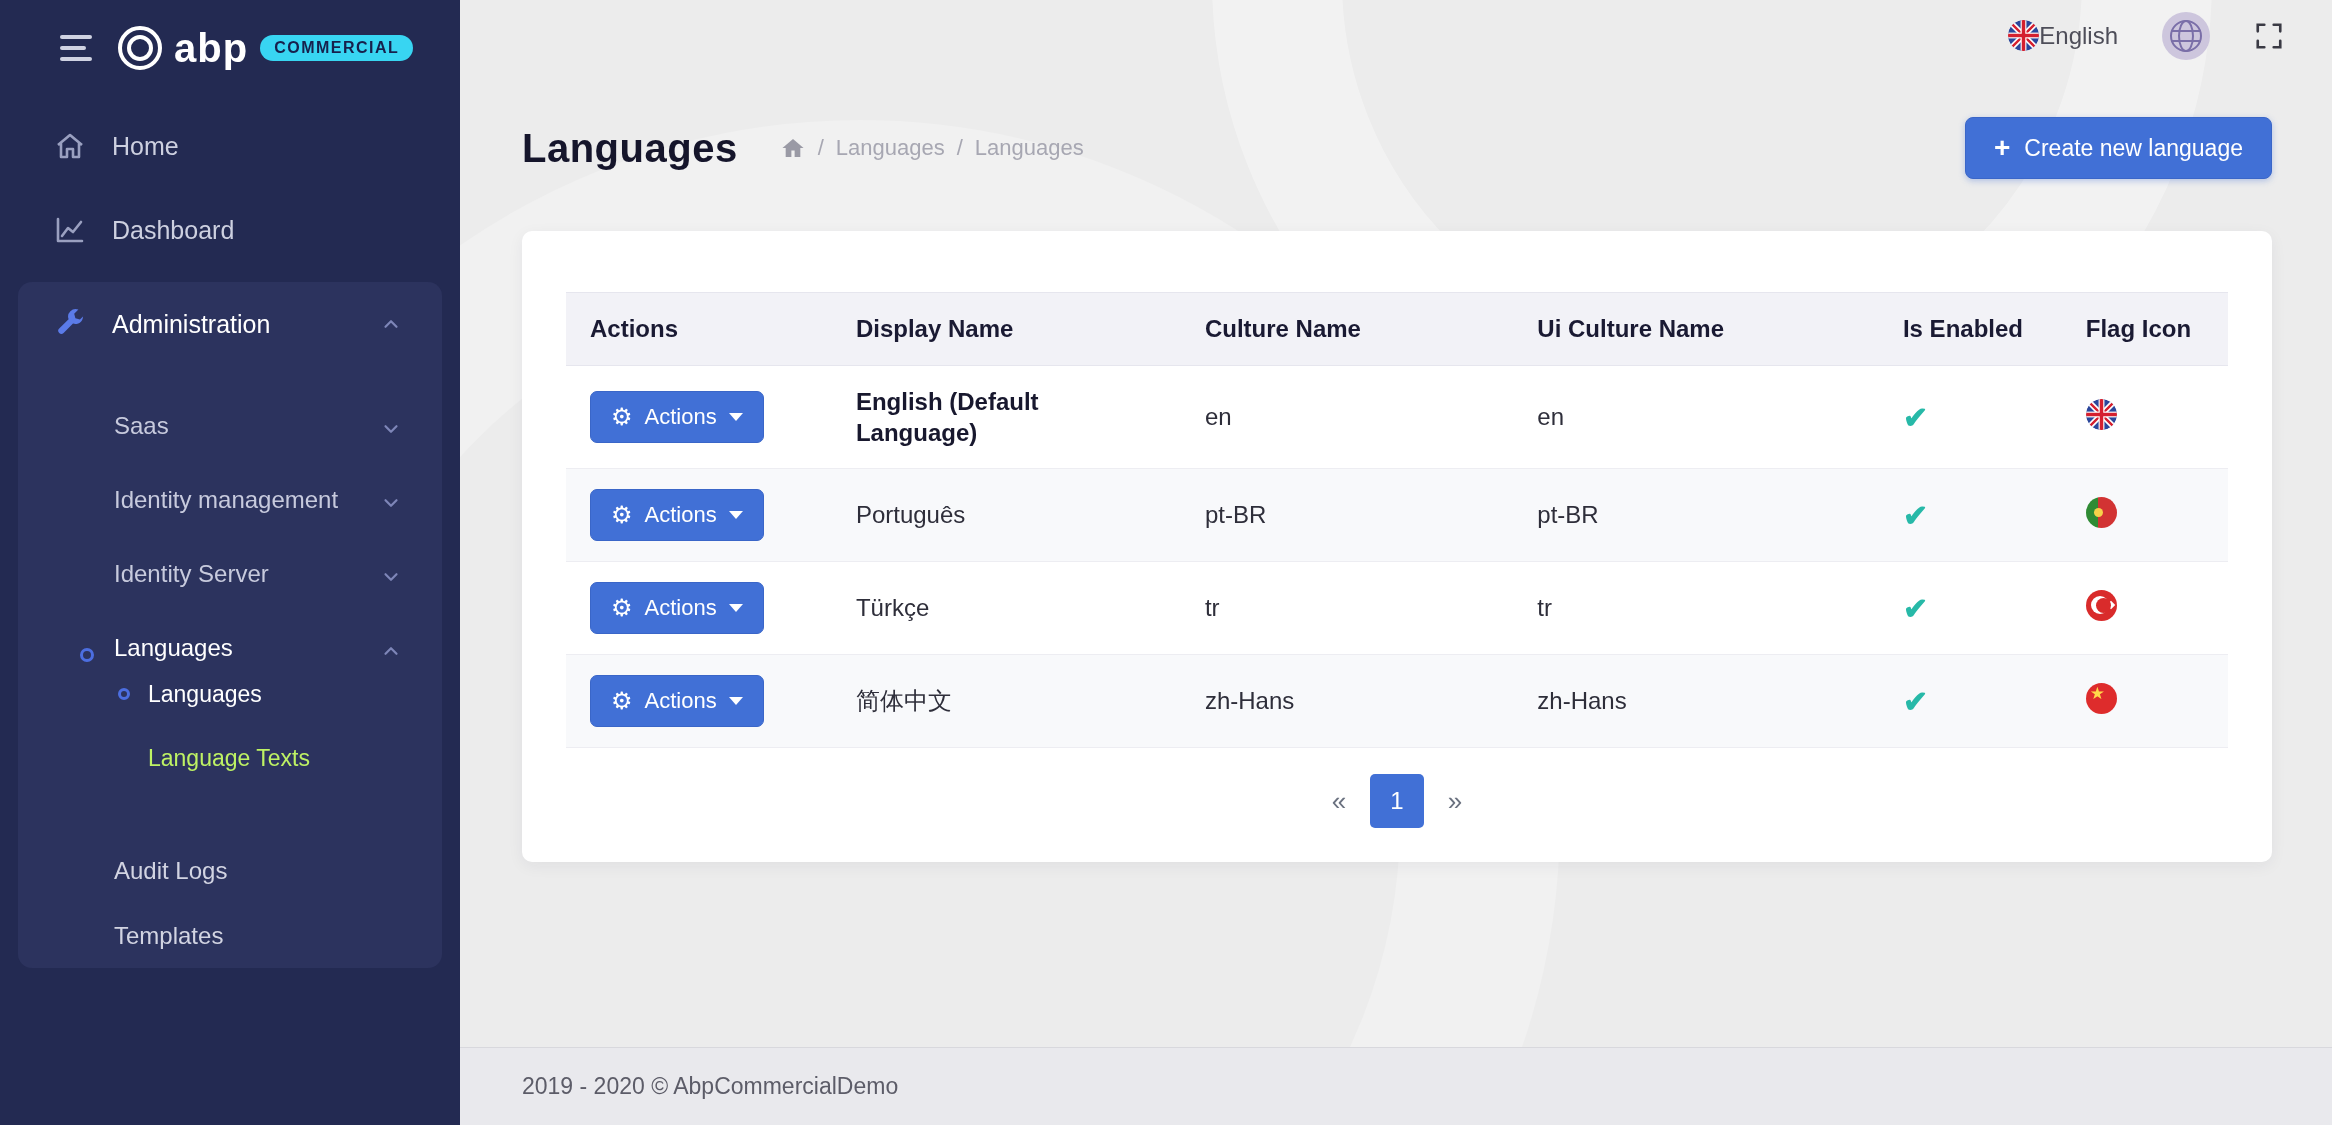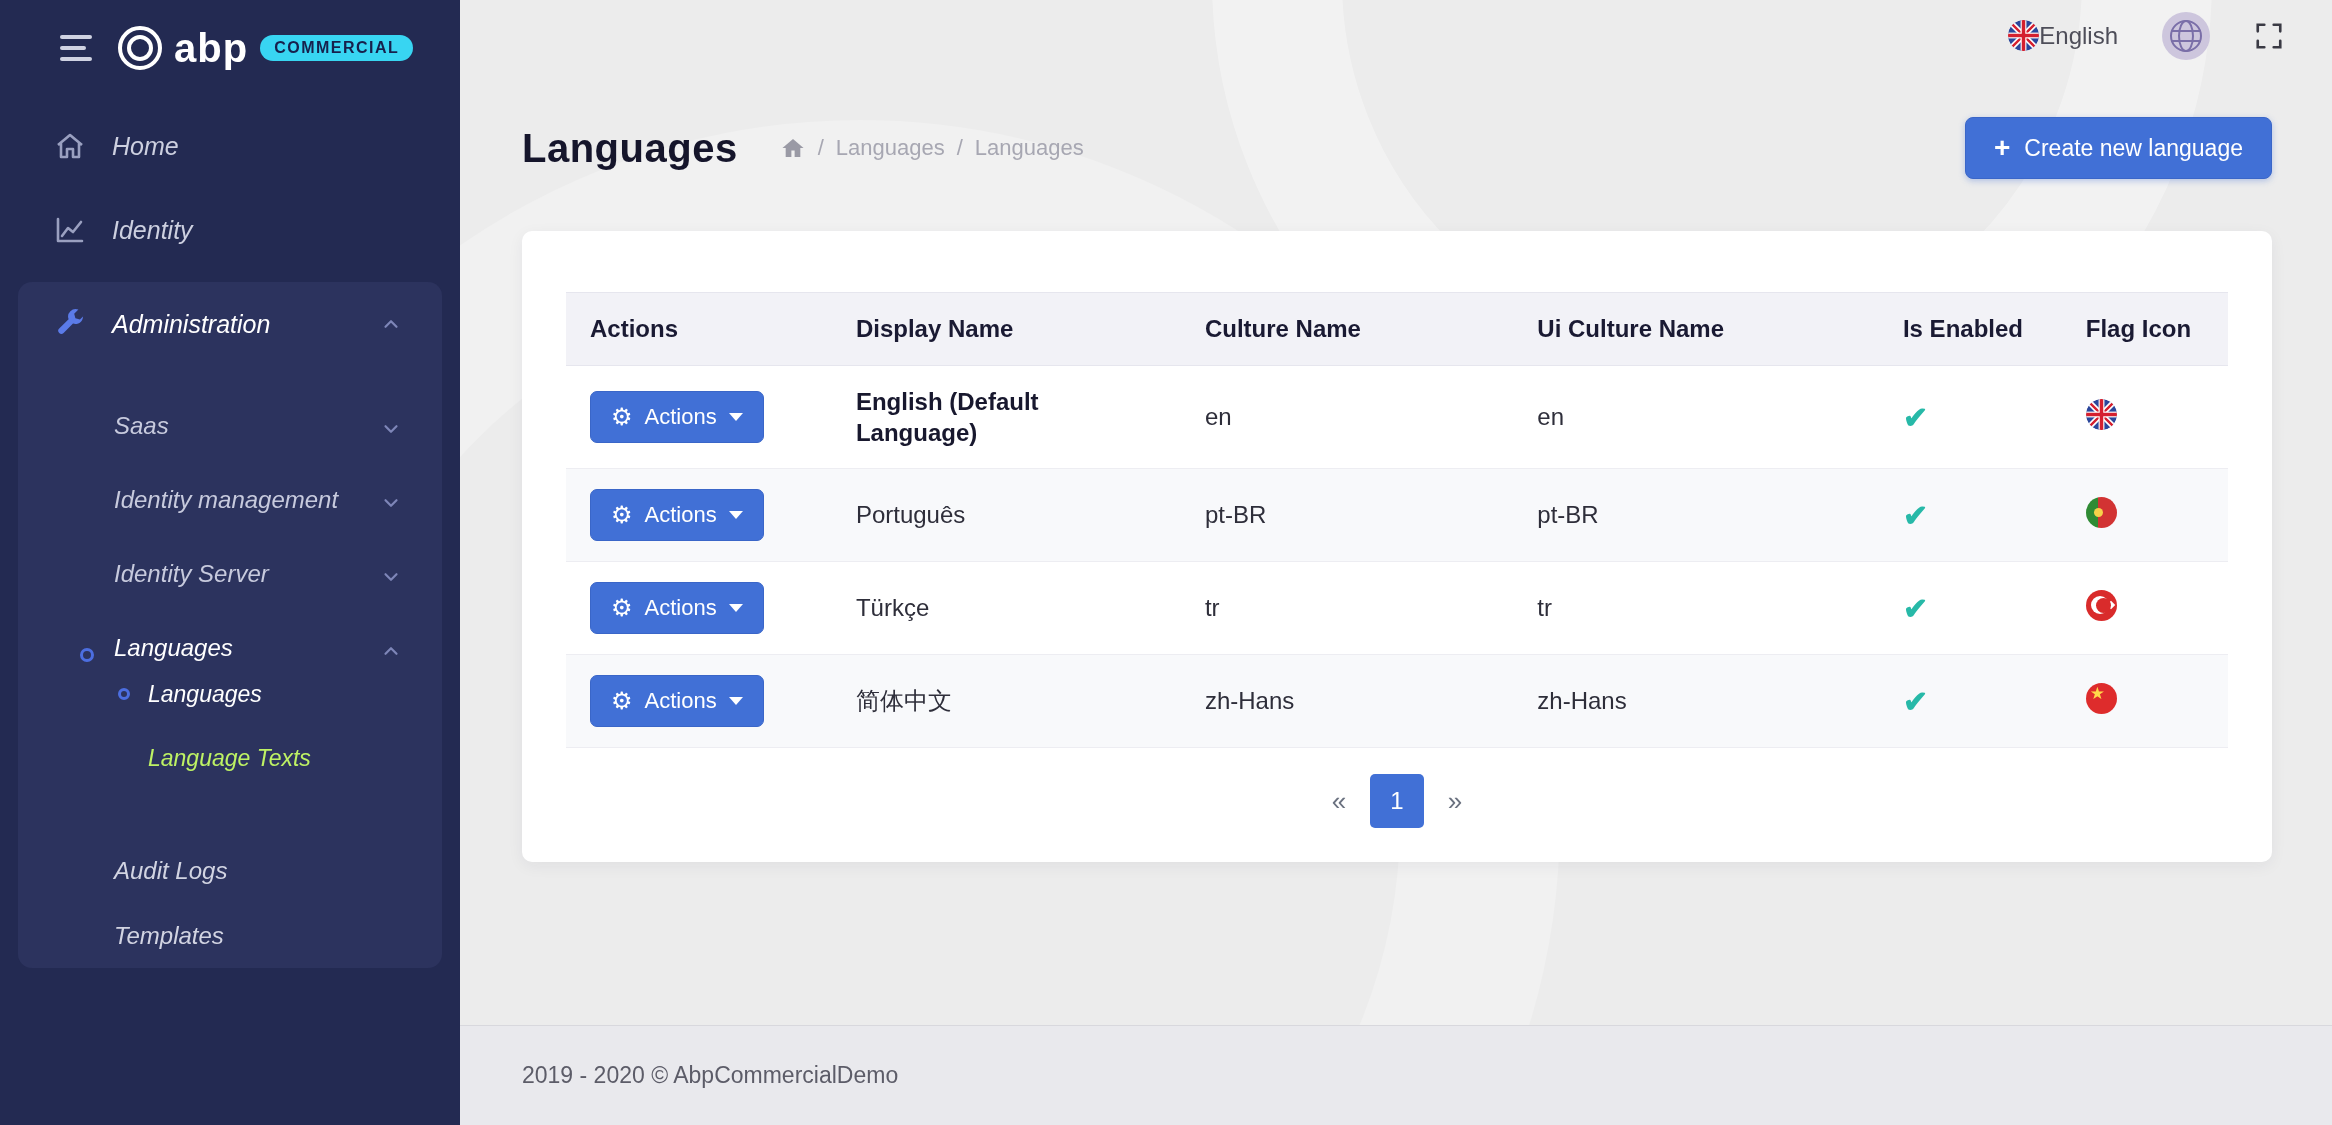--- a/index.html
+++ b/index.html
@@ -22,21 +22,21 @@
   .hamburger span { display:block; height:4px; border-radius:2px; background:#cfd2e2; }
   .hamburger span:nth-child(2){ width:80%; }
   .logo { display:flex; align-items:center; gap:12px; cursor:pointer; }
   .logo-mark { width:44px; height:44px; border:4px solid #ffffff; border-radius:50%;
     display:flex; align-items:center; justify-content:center; }
   .logo-mark::after { content:""; width:18px; height:18px; border:4px solid #ffffff; border-radius:50%; }
   .logo-text { color:#fff; font-size:40px; font-weight:bold; letter-spacing:1px; }
   .logo-badge { background:#38d5f2; color:#17204c; font-size:16px; font-weight:bold;
     letter-spacing:1.5px; padding:4px 14px; border-radius:999px; }
 
-  .nav { padding-top:8px;font-style:italic; }
+  .nav { padding-top:8px; }
   .item { height:84px; display:flex; align-items:center; padding:0 40px 0 54px; gap:26px;
     font-size:25px; color:#cdd0e0; cursor:pointer; }
   .item .mi { width:32px; height:32px; flex:none; color:#9aa0c0; }
   .admin-panel { margin:10px 18px 0; background:#2c335e; border-radius:14px; padding:0 0 18px; }
   .admin-head { color:#ffffff; padding-left:36px; }
   .admin-head .mi { color:#5b7be8; }
   .chev { margin-left:auto; width:22px; height:22px; color:#7e86b8; flex:none; }
   .sub { height:74px; display:flex; align-items:flex-end; padding:0 40px 0 96px; gap:20px;
     font-size:24px; color:#c7cadd; cursor:pointer; }
   .sub.lang-group { padding-left:62px; color:#ffffff; }
@@ -104,21 +104,21 @@
   .flag-tr .star { position:absolute; left:22px; top:12px; width:6px; height:6px; background:#fff;
     transform:rotate(45deg); }
   .flag-cn { background:#de2c2c; }
   .flag-cn::before { content:"★"; position:absolute; left:4px; top:0px; color:#ffd94a; font-size:17px; }
 
   .pagination { display:flex; justify-content:center; align-items:center; gap:4px; margin-top:26px; }
   .pg { width:54px; height:54px; display:flex; align-items:center; justify-content:center;
     font-size:26px; color:#6b7280; cursor:pointer; border-radius:5px; }
   .pg.cur { background:#4170d6; color:#ffffff; font-size:24px; }
 
-  .footer { position:absolute; left:0; right:0; bottom:0; z-index:1; height:100px;
+  .footer { position:absolute; left:0; right:0; bottom:0; z-index:1; height:78px;
     border-top:1px solid #d8d8dd; background:#e9e9ed; display:flex; align-items:center;
     padding-left:62px; color:#5c5c68; font-size:23px; }
 
   .mi svg, .chev svg, .bc-home svg, .fs-icon svg { width:100%; height:100%; display:block; }
 </style>
 </head>
 <body>
 
 <aside class="sidebar">
   <div class="side-top">
@@ -144,21 +144,21 @@
       <span>Home</span>
     </div>
 
     <div class="item">
       <span class="mi">
         <svg viewBox="0 0 32 32" fill="none" stroke="currentColor" stroke-width="2.6" stroke-linecap="round" stroke-linejoin="round">
             <path d="M4 5 V27 H28"></path>
             <path d="M8 22 L14 14 L19 18 L27 8"></path>
           </svg>
       </span>
-      <span>Identity</span>
+      <span>Dashboard</span>
     </div>
 
     <div class="admin-panel">
       <div class="item admin-head">
         <span class="mi">
           <svg viewBox="0 0 32 32" fill="currentColor">
               <path d="M29 8.5a7.5 7.5 0 0 1-10 7.1L9.6 25a3.1 3.1 0 1 1-4.4-4.4l9.4-9.4A7.5 7.5 0 0 1 24.4 1.6l-4.2 4.2 1.2 4.5 4.5 1.2L30 7.4c.1.4-1 .7-1 1.1z"></path>
             </svg>
         </span>
         <span>Administration</span>

